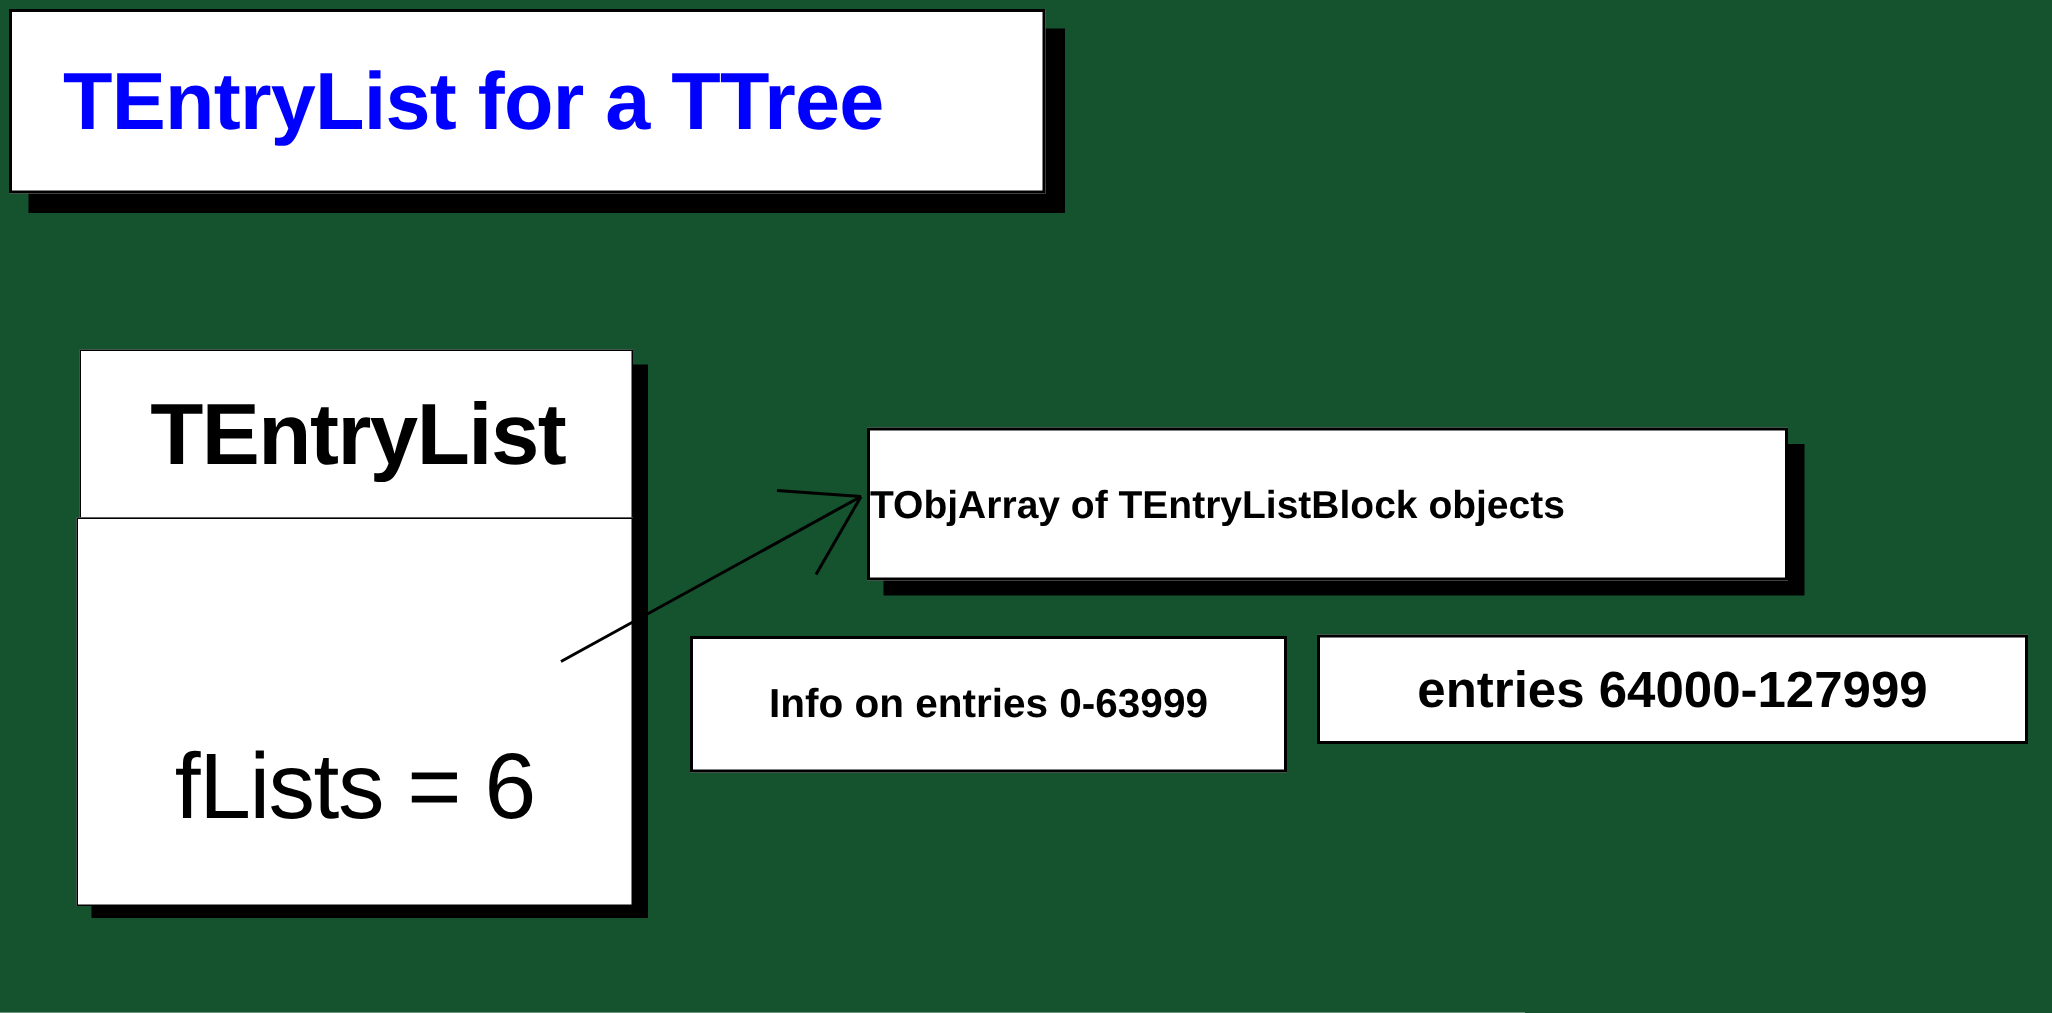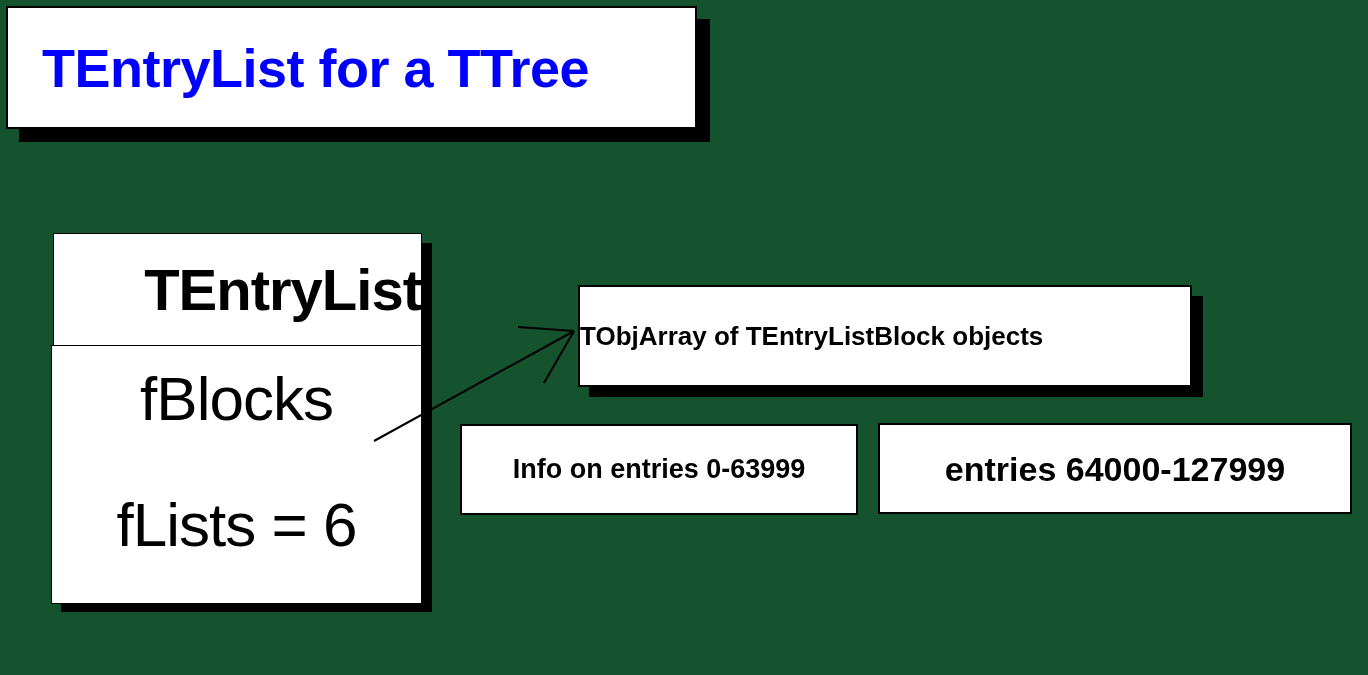--- a/index.html
+++ b/index.html
@@ -67,21 +67,21 @@
     left: 63px; top: 243px;
     width: 369px; height: 113px;
   }
   #class-body-shadow {
     left: 61px; top: 355px;
     width: 371px; height: 257px;
   }
   #class-header-box {
     left: 53px; top: 233px;
     width: 369px; height: 113px;
-    justify-content: flex-end;
+    justify-content: center;
     padding-left: 2px;
     border-width: 1px;
   }
   #class-header-text {
     font-size: 58px;
     font-weight: bold;
     line-height: 1;
     letter-spacing: -1px;
   }
   #class-body-box {
@@ -137,21 +137,21 @@
     justify-content: center;
     border-width: 2px;
   }
   #block1-text {
     font-size: 27px;
     font-weight: bold;
     line-height: 1;
   }
   #block2-box {
     left: 878px; top: 423px;
-    width: 474px; height: 91px;
+    width: 474px; height: 73px;
     justify-content: center;
     border-width: 2px;
   }
   #block2-text {
     font-size: 34px;
     font-weight: bold;
     line-height: 1;
   }
 
   
@@ -174,21 +174,20 @@
   </div>
 
   <div class="shadow" id="class-header-shadow"></div>
   <div class="shadow" id="class-body-shadow"></div>
 
   <div class="box" id="class-header-box">
     <span id="class-header-text">TEntryList</span>
   </div>
 
   <div class="box" id="class-body-box">
-    <div id="field-fblocks">fBlocks</div>
     <div id="field-flists">fLists = 6</div>
   </div>
 
   <div class="shadow" id="objarray-shadow"></div>
   <div class="box" id="objarray-box">
     <span id="objarray-text">TObjArray of TEntryListBlock objects</span>
   </div>
 
   <div class="box" id="block1-box">
     <span id="block1-text">Info on entries 0-63999</span>

